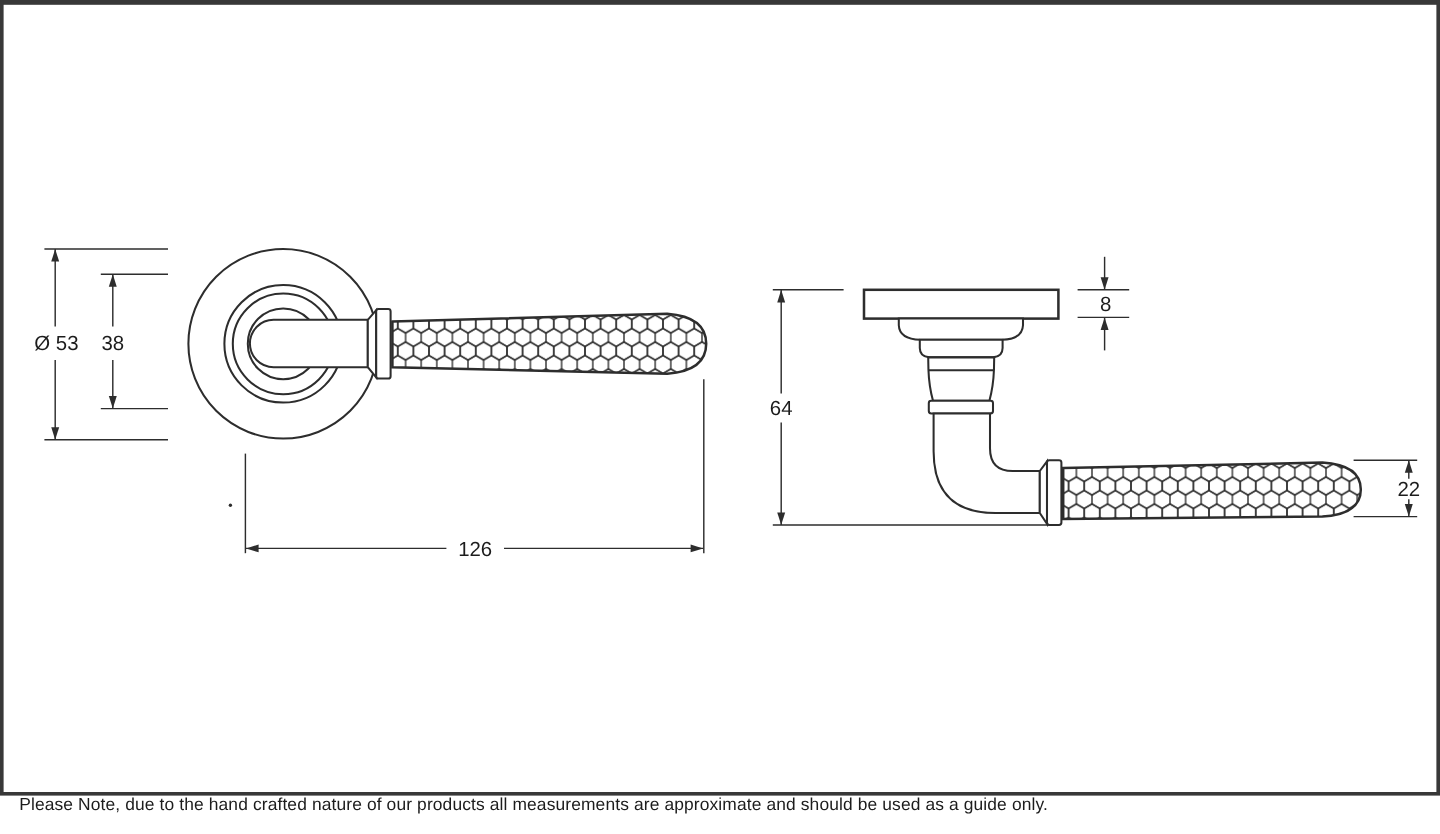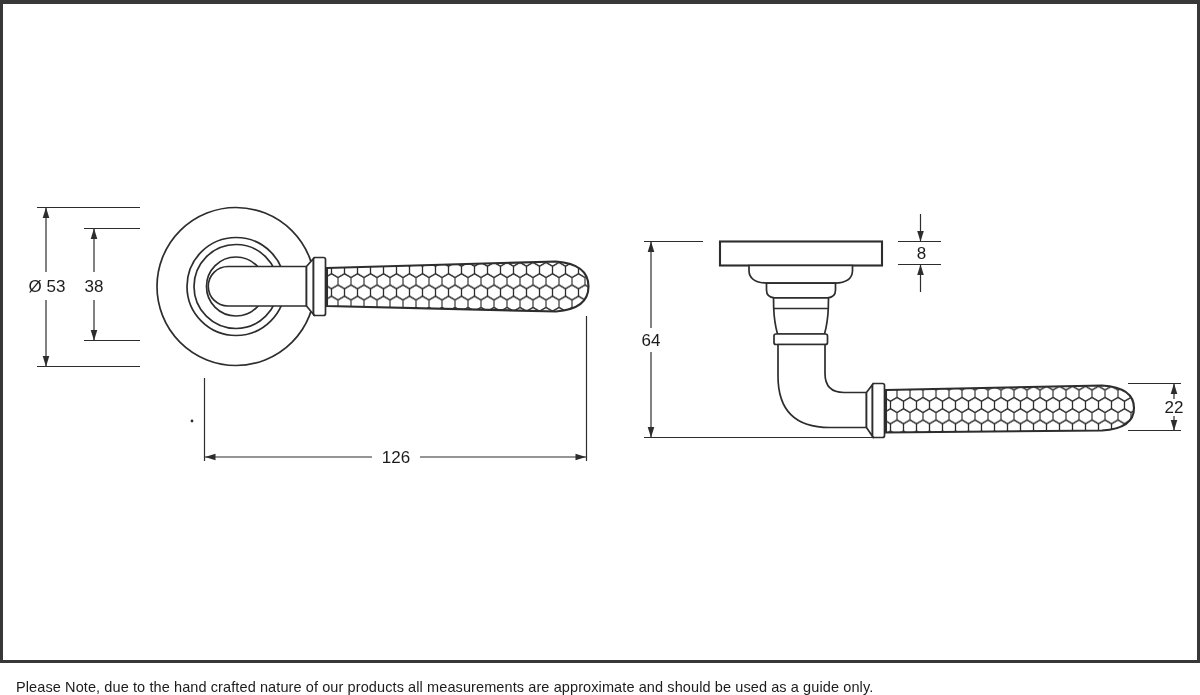--- a/index.html
+++ b/index.html
@@ -21,21 +21,21 @@
   .shapeb{fill:#fff;stroke:var(--line);stroke-width:2.1;}
   .ln{fill:none;stroke:var(--line);stroke-width:1.7;}
   .dln{fill:none;stroke:var(--line);stroke-width:1.2;}
   .ar{fill:var(--line);stroke:none;}
   .grip{fill:url(#hexpat);stroke:var(--line);stroke-width:2.1;}
   .hex{fill:none;stroke:var(--line);stroke-width:1.15;}
   .dim-text{fill:var(--text);font-family:"Liberation Sans",sans-serif;font-size:17px;text-anchor:middle;}
   .note-bar{
     position:absolute;left:0;top:660px;width:1200px;height:35px;
     border-top:3px solid var(--frame);background:var(--bg);box-sizing:border-box;
-    display:flex;align-items:flex-end;
+    display:flex;align-items:flex-start;
   }
   .note-bar span{
     padding-left:16px;font-size:14.5px;color:var(--text);letter-spacing:0.1px;
   }
 </style>
 </head>
 <body>
 
 <div class="page">
   <div class="border-top"></div>

